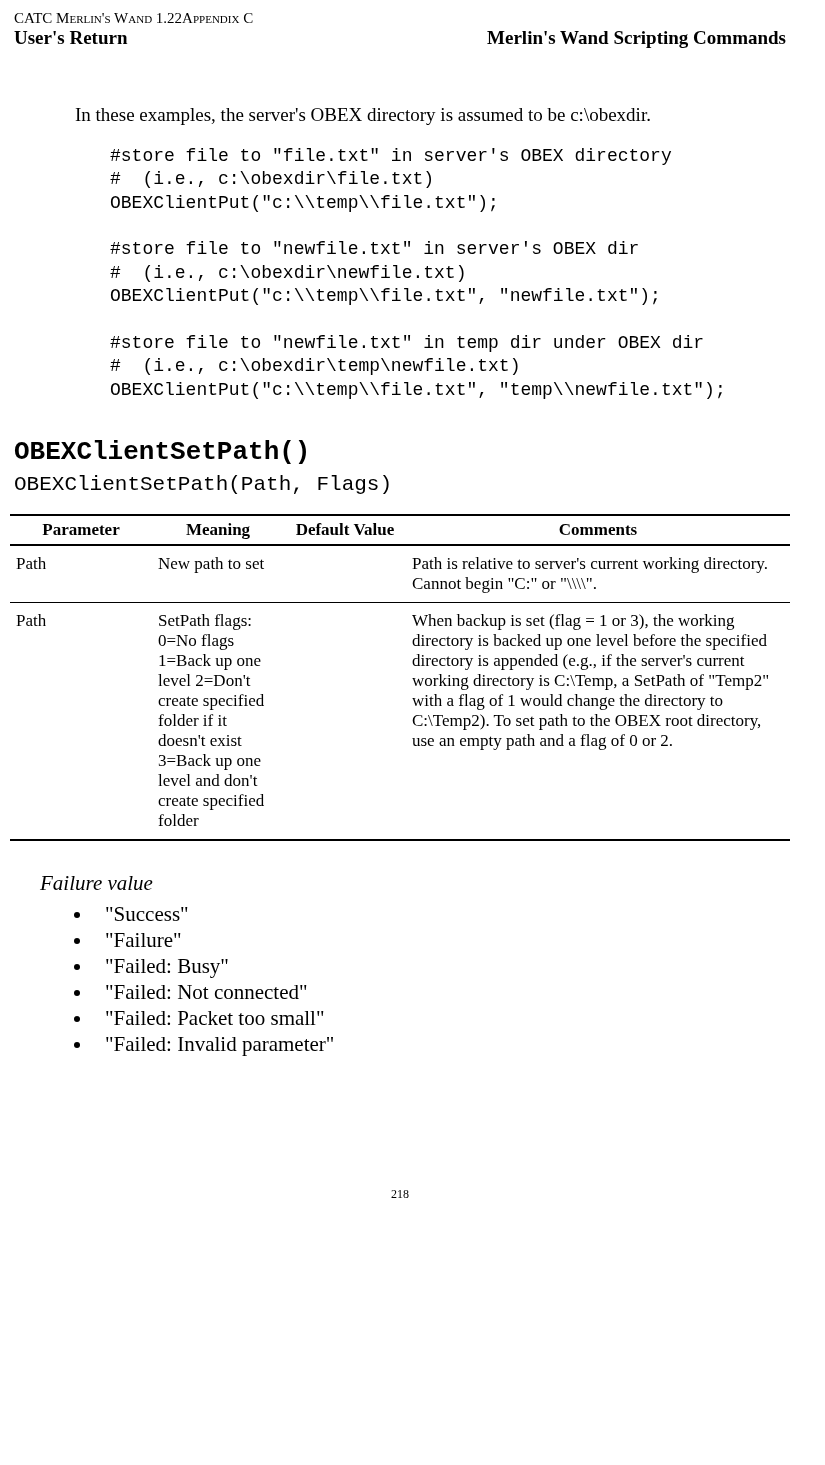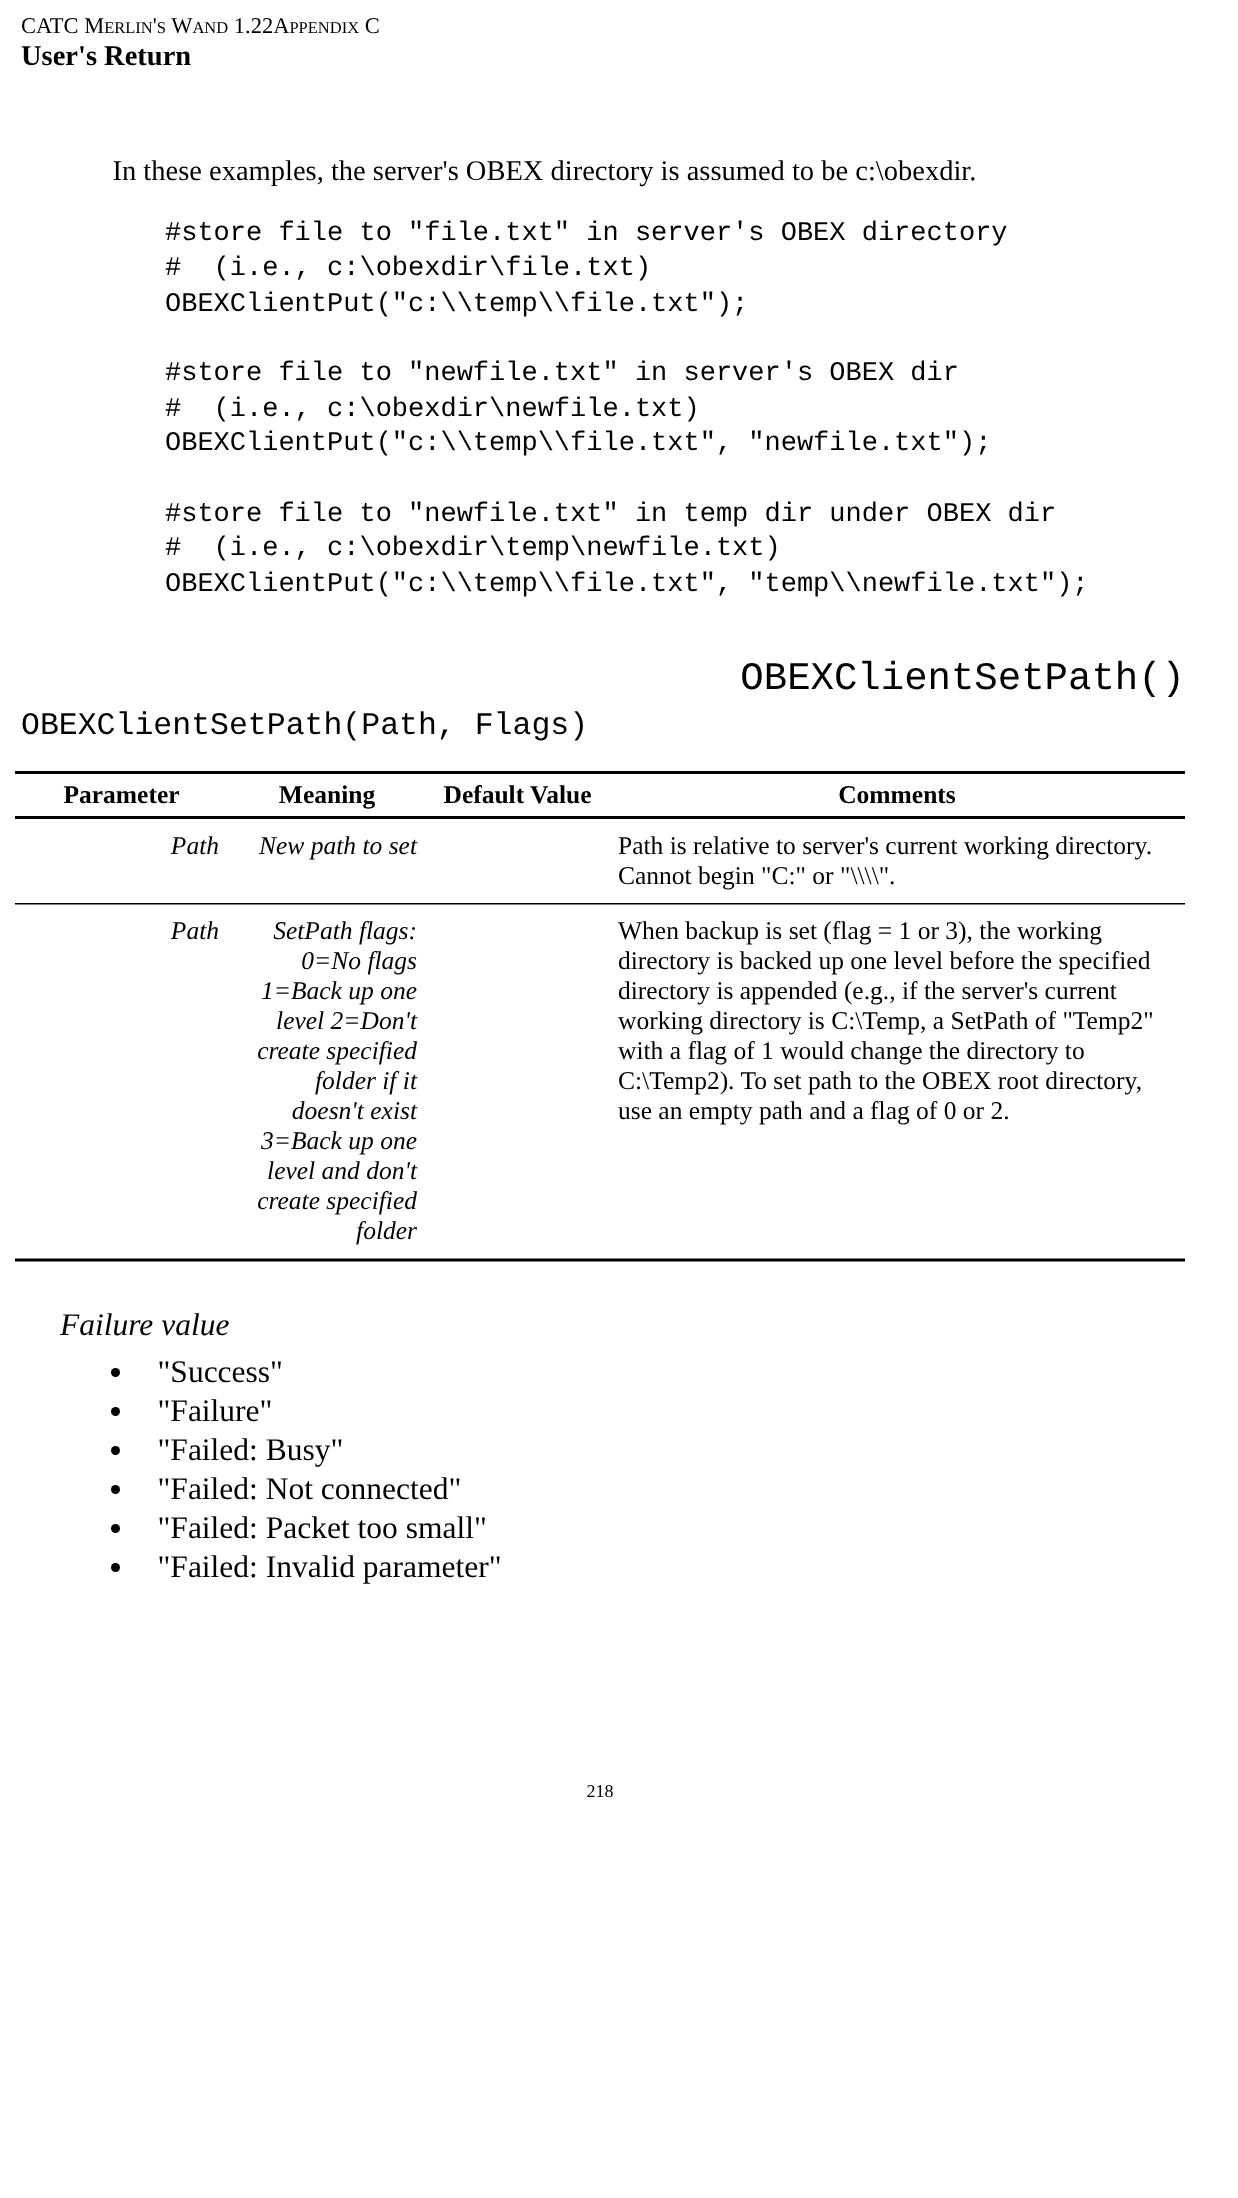--- a/index.html
+++ b/index.html
@@ -51,24 +51,23 @@
       font-family: "Courier New", Courier, monospace;
       font-size: 18px;
       white-space: pre;
       margin-left: 100px;
       line-height: 1.3;
       margin-bottom: 35px;
     }
     .func-heading {
       font-family: "Courier New", Courier, monospace;
       font-size: 26px;
-      font-weight: normal;
+      font-weight: bold;
       margin-top: 32px;
       margin-left: 4px;
-      text-align: right;
     }
     .func-signature {
       font-family: "Courier New", Courier, monospace;
       font-size: 21px;
       margin-left: 4px;
       margin-top: 6px;
       margin-bottom: 18px;
     }
     table.param-table {
       border-collapse: collapse;
@@ -83,22 +82,21 @@
       border-bottom: 2px solid black;
       padding: 4px 6px;
     }
     table.param-table td {
       font-size: 17px;
       border-bottom: 1px solid black;
       padding: 8px 6px;
       vertical-align: top;
     }
     table.param-table td.center {
-      text-align: right;
-      font-style: italic;
+      text-align: left;
     }
     table.param-table tr:last-child td {
       border-bottom: 2px solid black;
     }
     .col-param { width: 130px; }
     .col-meaning { width: 120px; }
     .col-default { width: 110px; }
     .col-comments { }
     .return-heading {
       font-style: italic;
@@ -125,20 +123,21 @@
 <body>
 
 <div class="page">
 
   <div class="header-row">
     <span class="header-left">CATC Merlin's Wand 1.22</span>
     <span class="header-right">Appendix C</span>
   </div>
   <div class="subheader-row">
     <span>User's Return</span>
+    <span>Merlin's Wand Scripting Commands</span>
   </div>
 
   <div class="body-text">In these examples, the server's OBEX directory is assumed to be c:\obexdir.</div>
   <div class="code-block">#store file to "file.txt" in server's OBEX directory
 #  (i.e., c:\obexdir\file.txt)
 OBEXClientPut("c:\\temp\\file.txt");
 
 #store file to "newfile.txt" in server's OBEX dir
 #  (i.e., c:\obexdir\newfile.txt)
 OBEXClientPut("c:\\temp\\file.txt", "newfile.txt");

